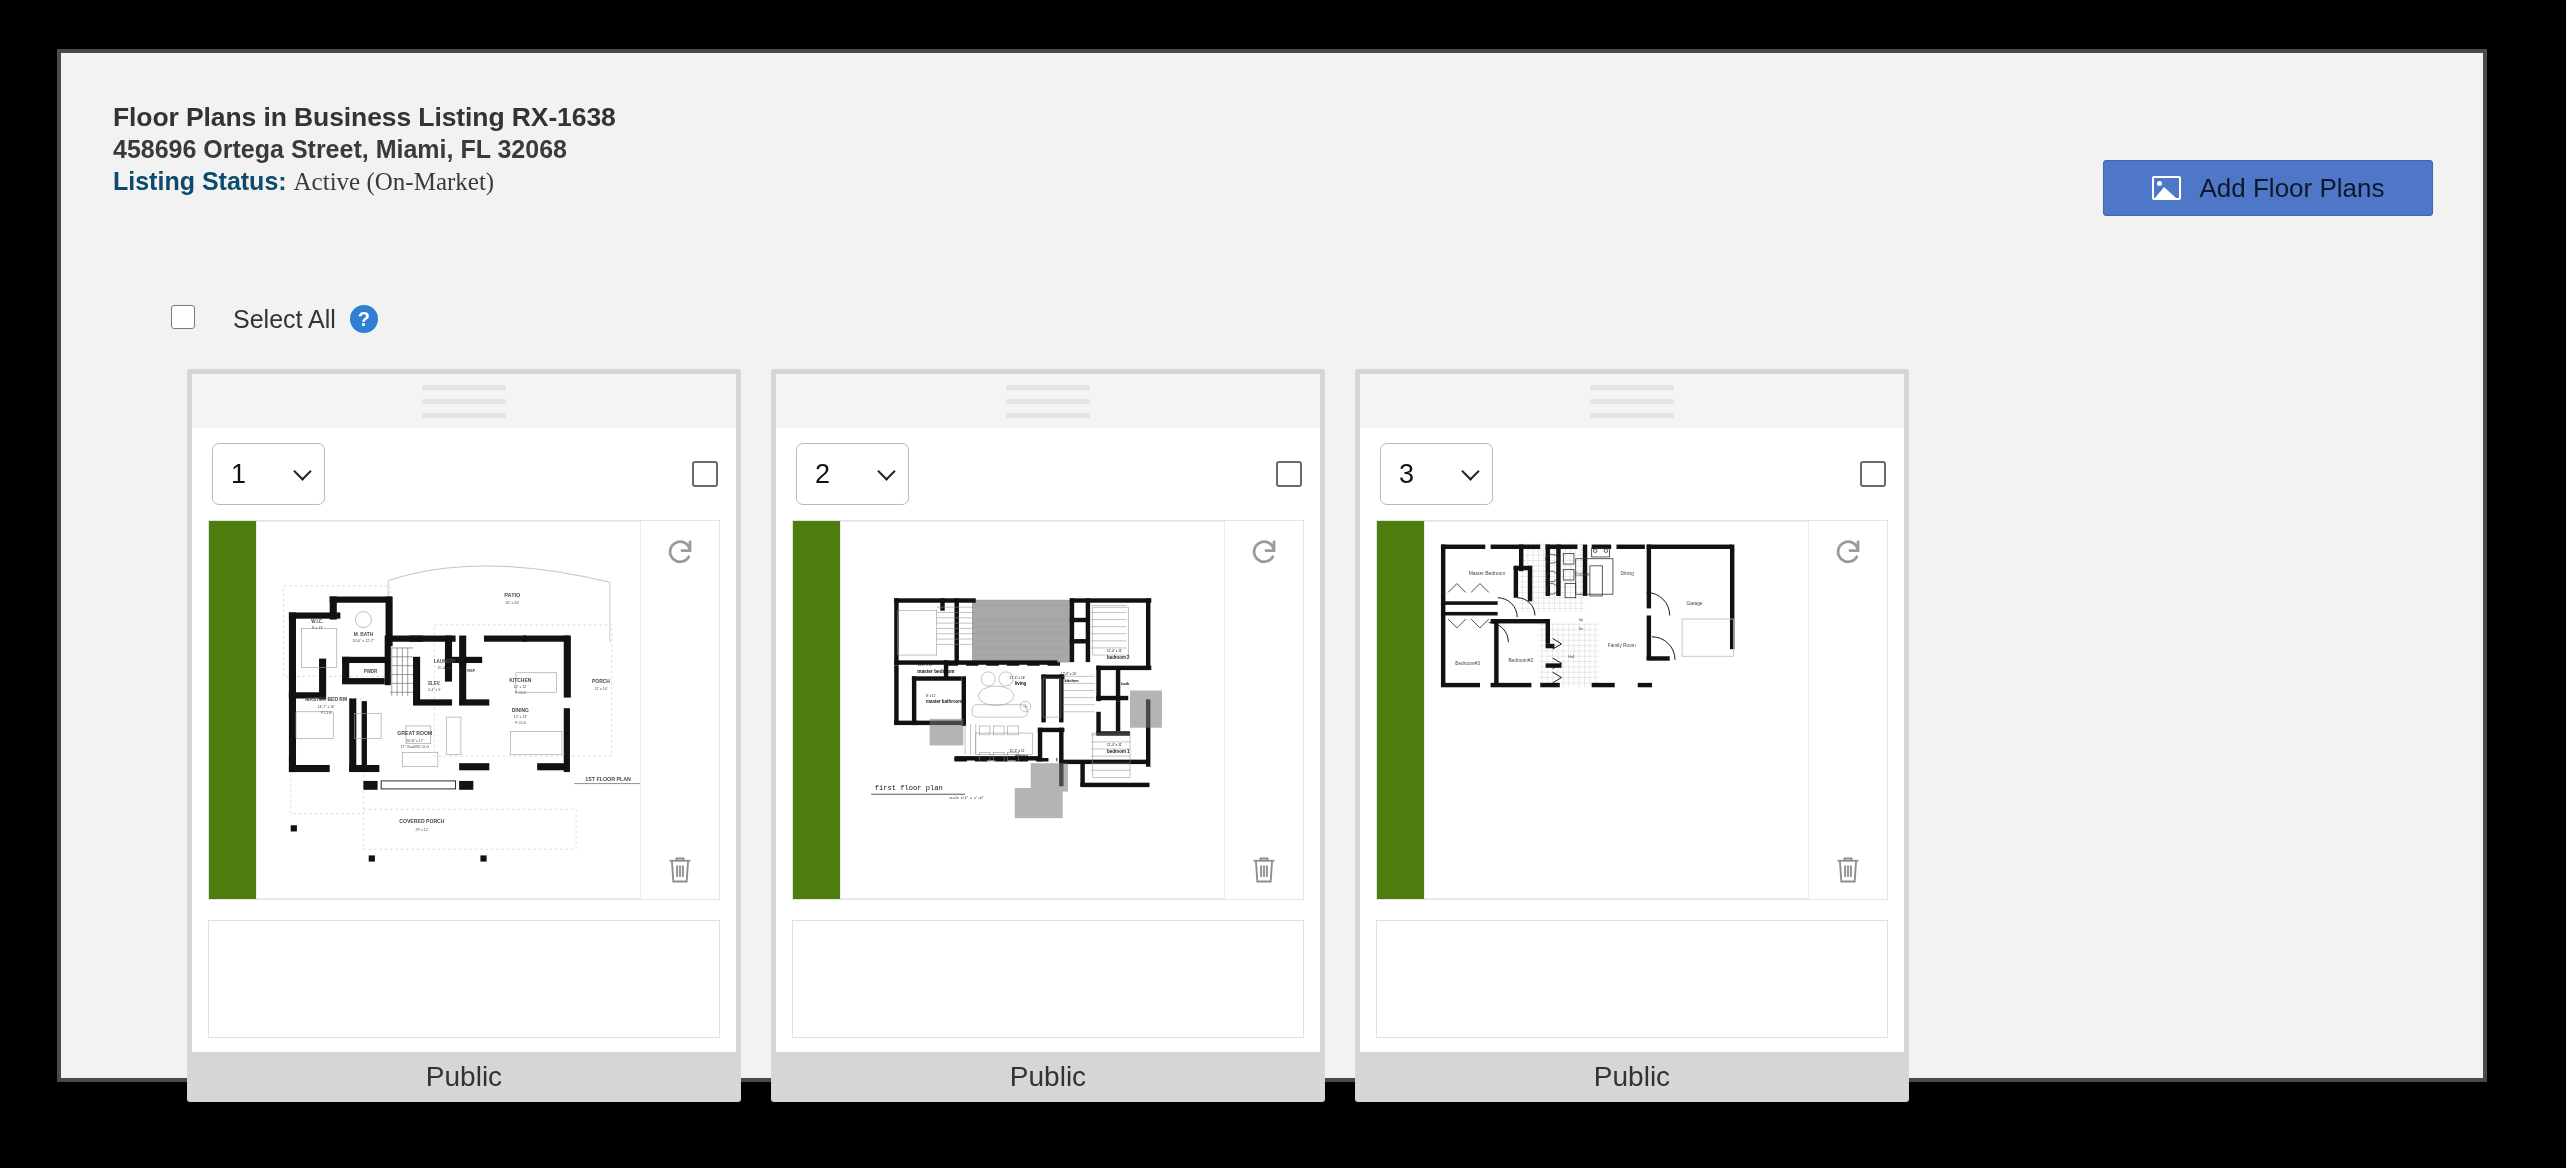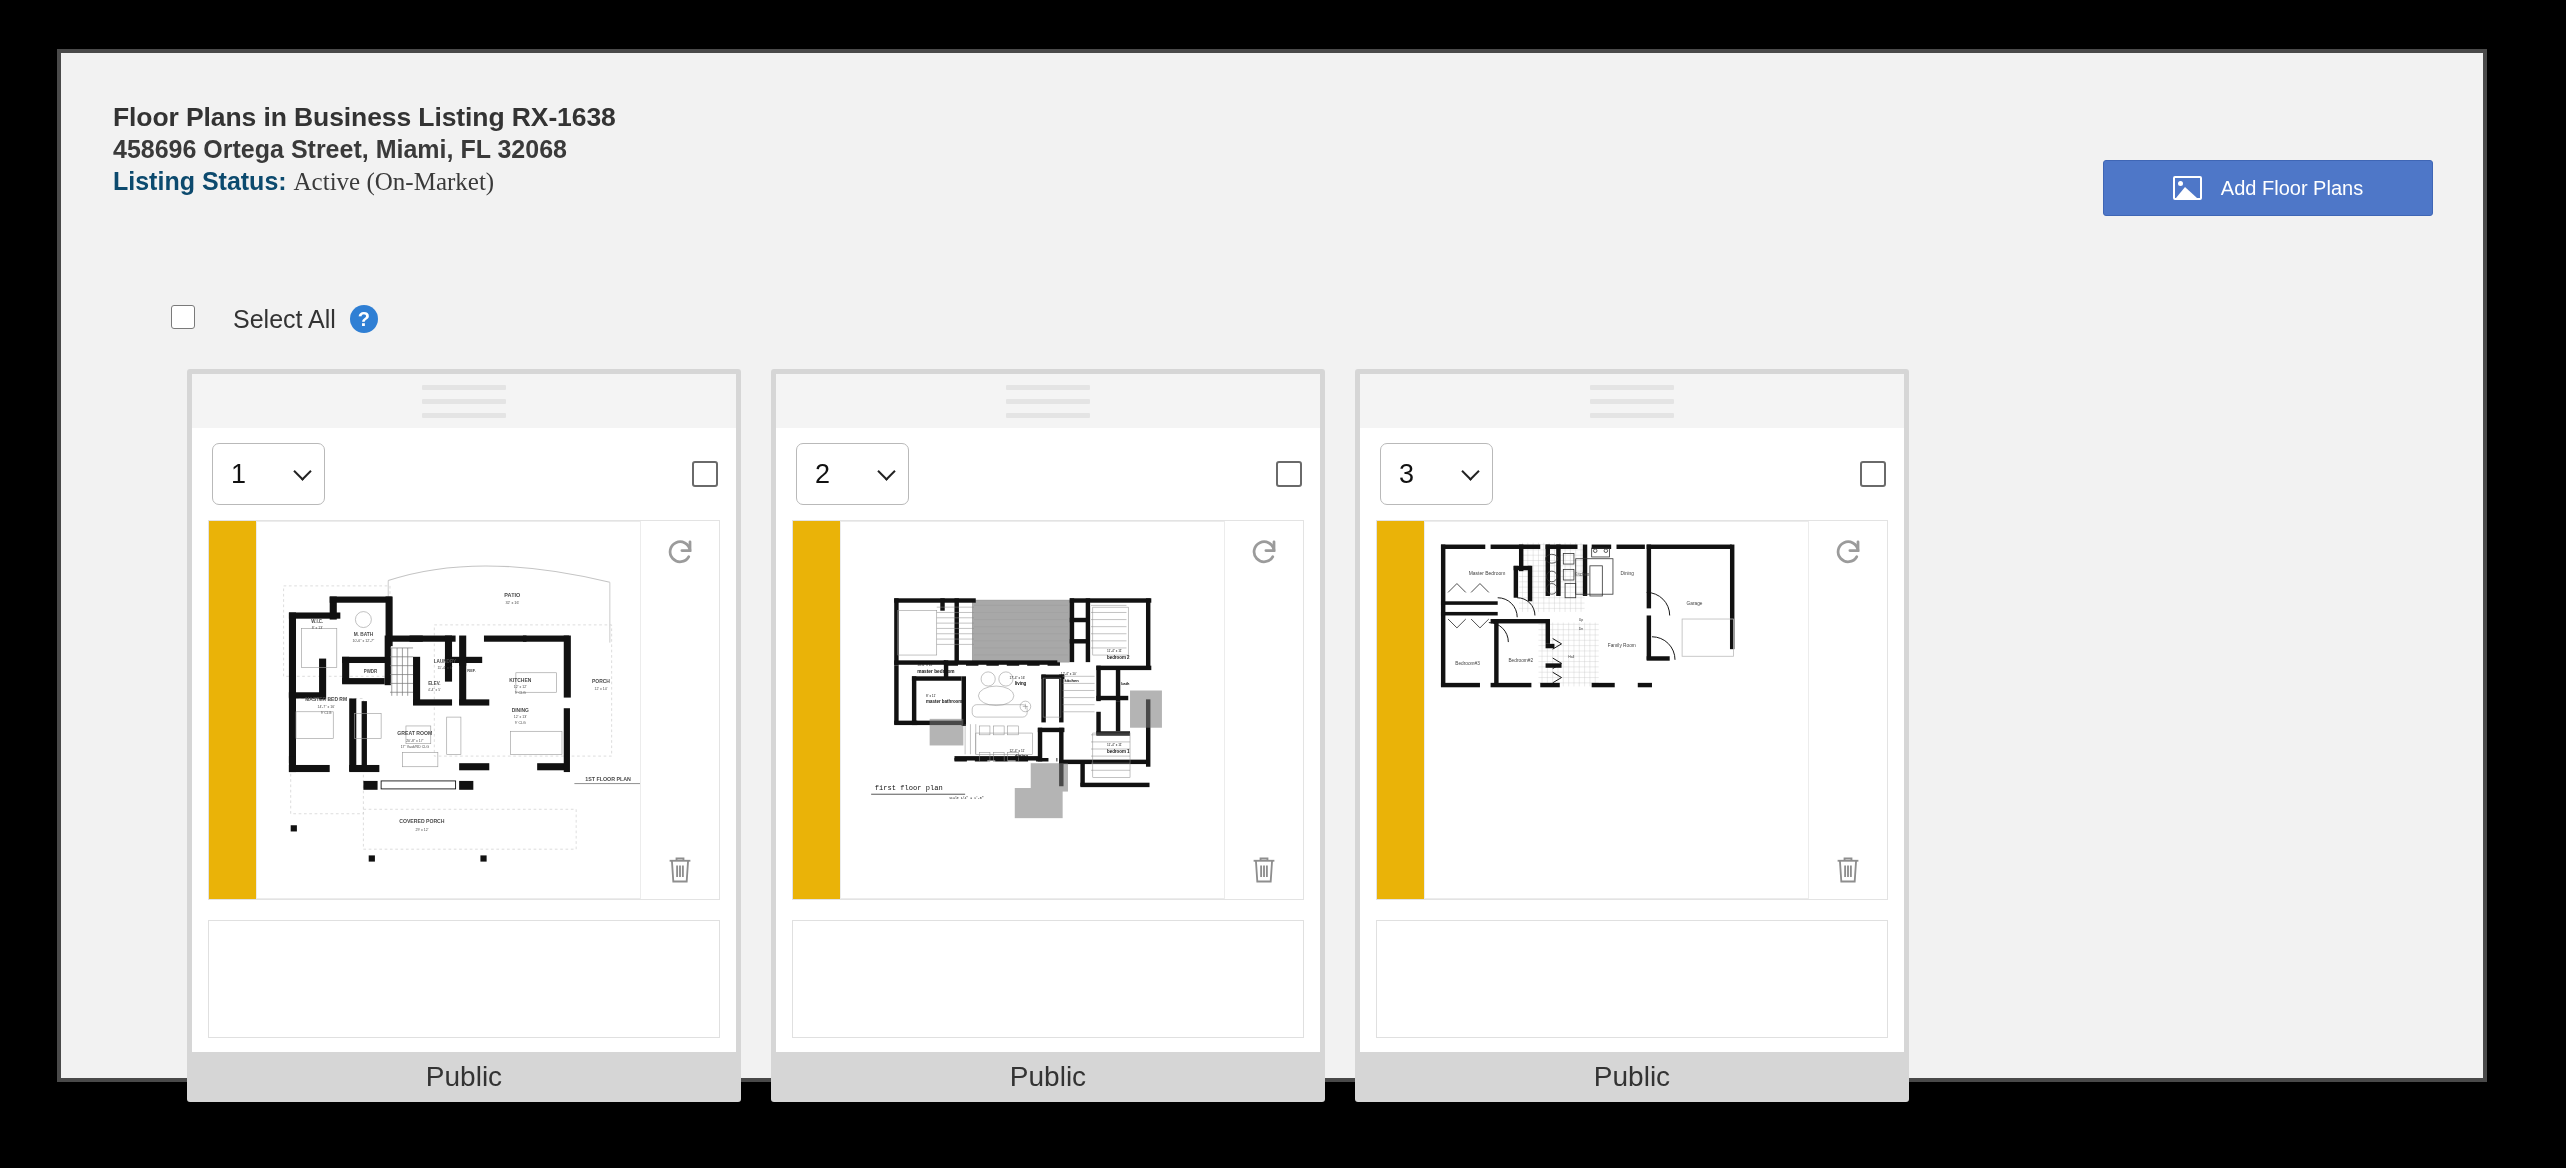--- a/index.html
+++ b/index.html
@@ -63,22 +63,22 @@
     border: 1px solid #3f66b5;
     border-radius: 3px;
     display: flex;
     align-items: center;
     justify-content: center;
     gap: 19px;
     padding: 0 26px;
     cursor: pointer;
   }
   #add-floor-plans-button .btn-label {
-    color: #ffffff;
-    font-size: 20px;
+    color: #0f172a;
+    font-size: 26px;
     white-space: nowrap;
   }
   .picture-icon {
     width: 29px; height: 24px;
     border: 2.5px solid #ffffff;
     border-radius: 2px;
     position: relative;
     flex: none;
   }
   .picture-icon::before {
@@ -200,21 +200,21 @@
     transform: rotate(45deg);
     margin-top: -6px;
     flex: none;
   }
   .card-order-row .spacer { flex: 1; }
   .card-check { width: 26px; height: 26px; border: 2px solid #6a6a6a; border-radius: 3px; background:#fff; cursor: pointer; }
 
   
   .card-image-region {
     margin: 0 16px;
-    background: #eab308;
+    background: #4d7c0f;
     border: 1px solid #e3e3e3;
     display: flex;
     height: 380px;
     padding-left: 47px;
   }
   .image-holder {
     flex: 1;
     background: #ffffff;
     border: 1px solid #ececec;
     display: flex;

